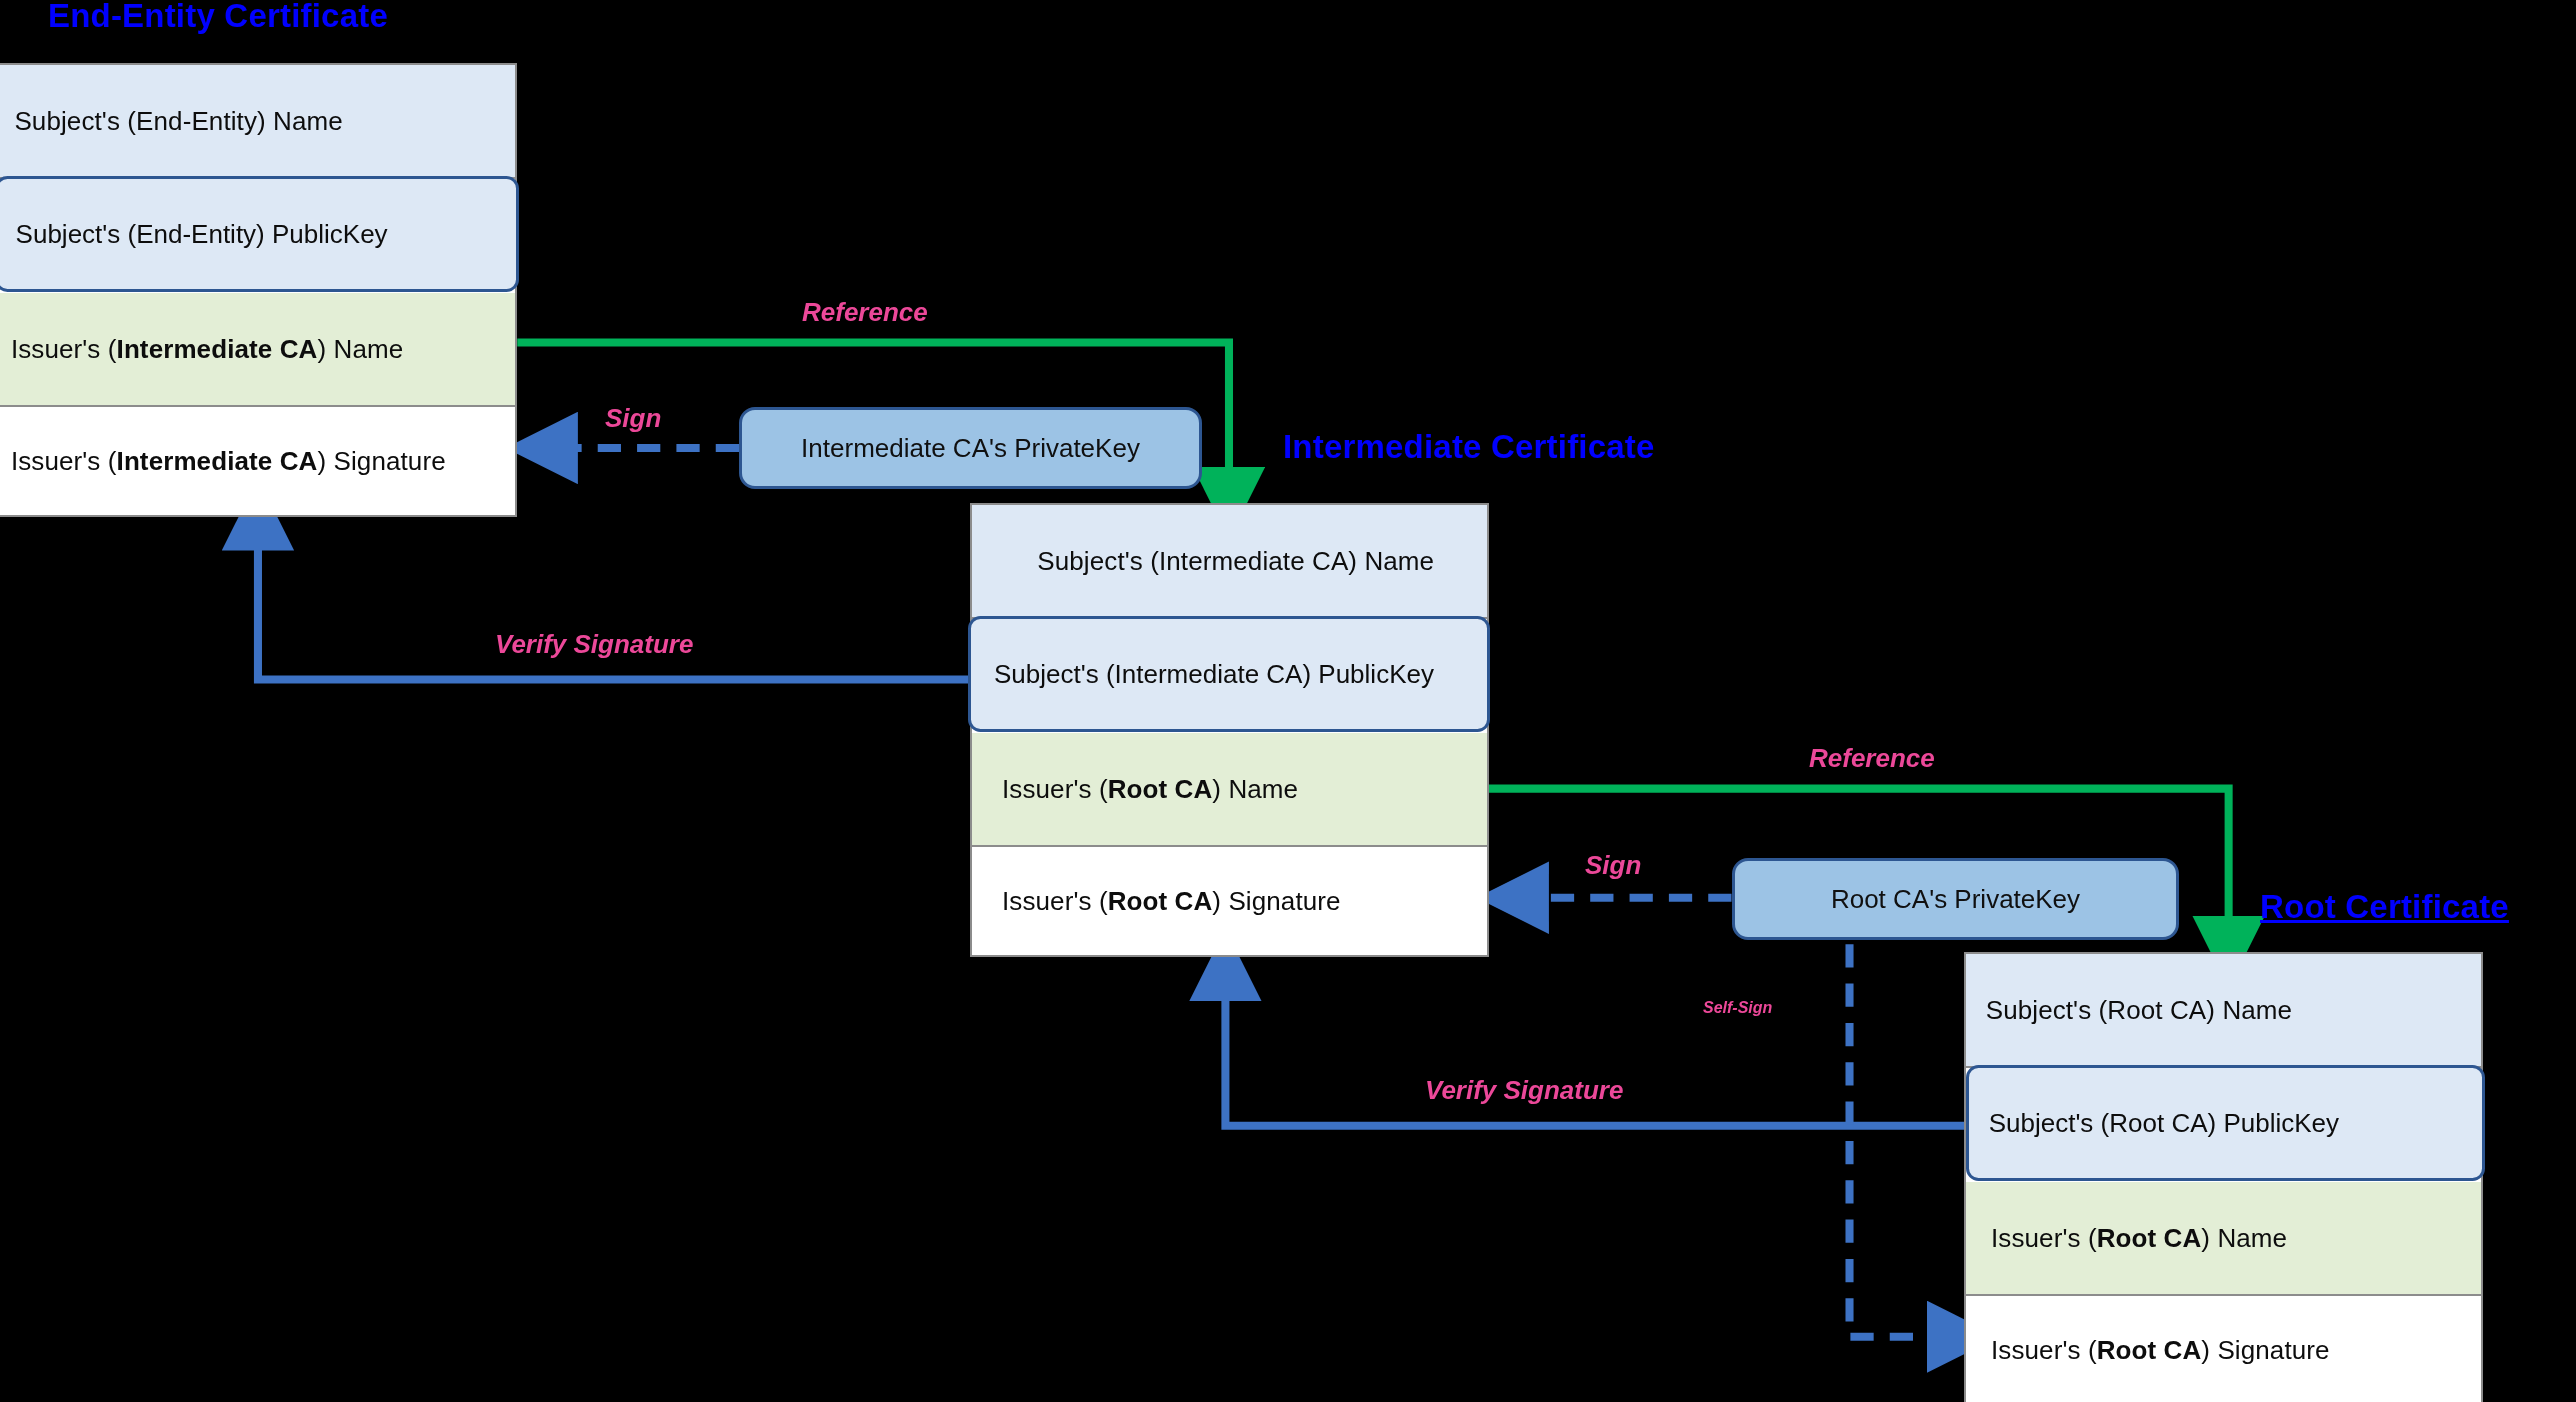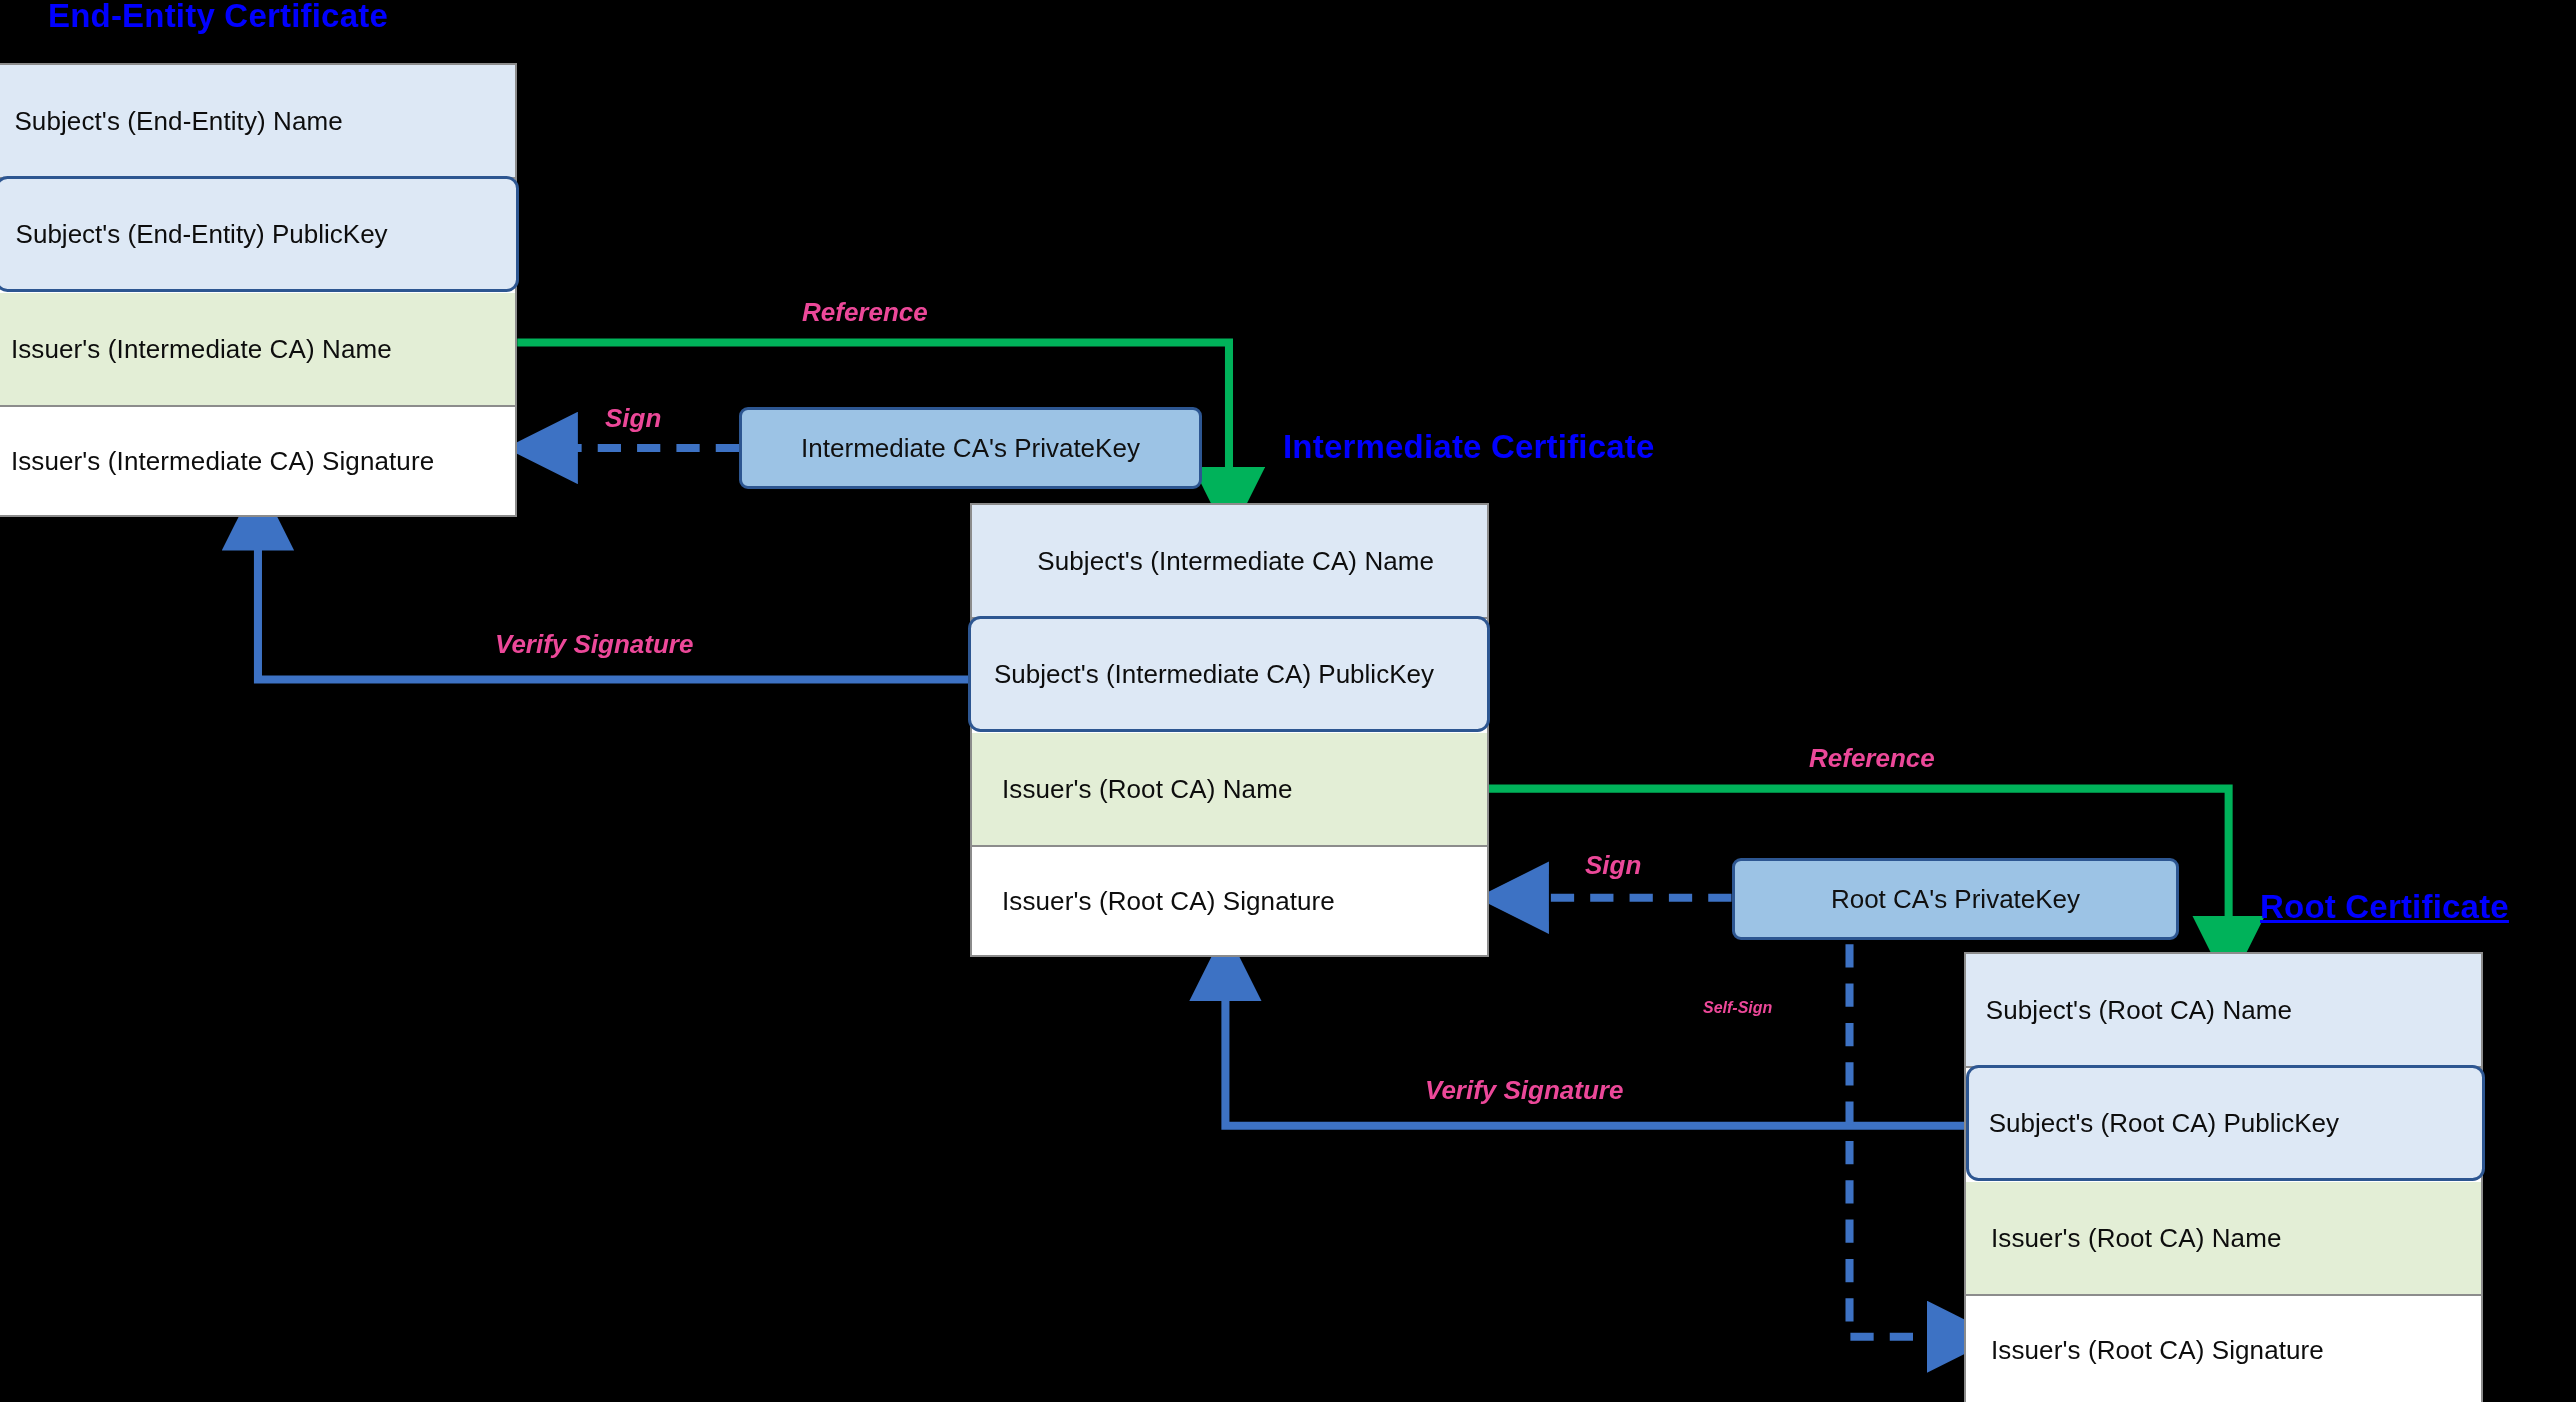--- a/index.html
+++ b/index.html
@@ -67,21 +67,21 @@
     font-size: 26px;
     color: #0d0d0d;
     white-space: nowrap;
   }
   
   .privkey {
     position: absolute;
     box-sizing: border-box;
     background: #9cc3e5;
     border: 3.6px solid #2d5691;
-    border-radius: 9px;
+    border-radius: 16px;
     display: flex;
     align-items: center;
     justify-content: center;
     font-size: 26px;
     color: #101010;
     white-space: nowrap;
   }
   
   .cert-title {
     position: absolute;
@@ -97,21 +97,21 @@
     color: #ec4899;
     font-style: italic;
     font-weight: bold;
     font-size: 26px;
     white-space: nowrap;
   }
   .edge-label.small {
     font-size: 16px;
     margin-left: 12px;
   }
-  b { font-weight: normal; }
+  b { font-weight: bold; }
 </style>
 </head>
 <body>
 
 <div id="stage">
 
   <svg class="wires" viewBox="0 0 2880 1568" width="2576" height="1402">
     <defs>
       <marker id="greenArrow" markerWidth="9" markerHeight="9" refX="4.2" refY="4.5" orient="auto" markerUnits="strokeWidth">
         <path d="M0,0 L9,4.5 L0,9 z" fill="#00b25a"></path>

